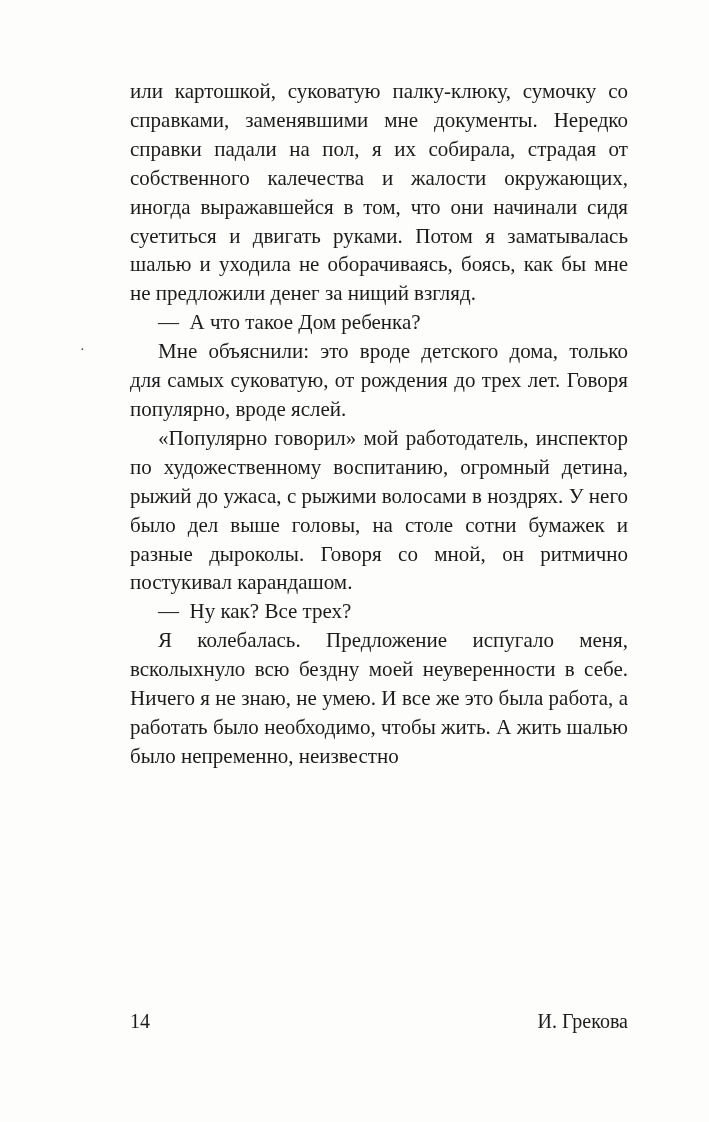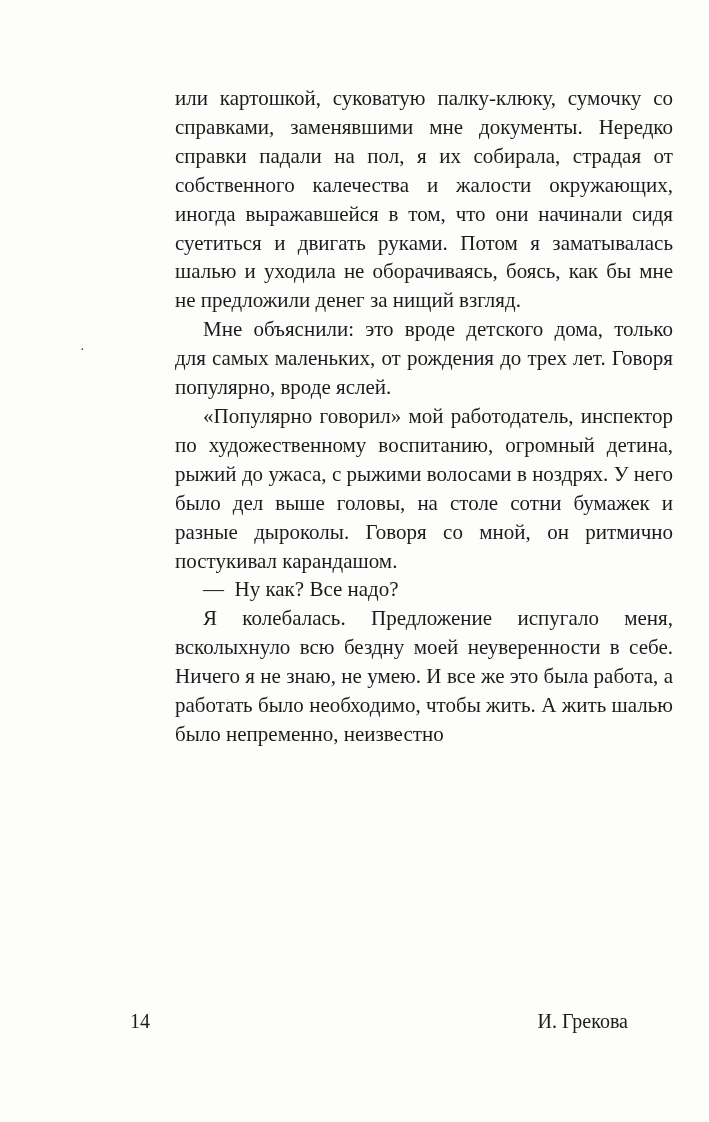--- a/index.html
+++ b/index.html
@@ -11,23 +11,22 @@
     height: 1122px;
     background: #fdfdfc;
     font-family: "Liberation Serif", "DejaVu Serif", serif;
     color: #1b1b1b;
     overflow: hidden;
   }
 
   .text-block {
     position: absolute;
     left: 130px;
-    top: 84px;
+    top: 77px;
     width: 498px;
-    margin-left: 45px;
   }
 
   .para {
     font-size: 21px;
     line-height: 28.9px;
     text-align: justify;
     hyphens: manual;
     -webkit-hyphens: manual;
   }
 
@@ -58,23 +57,24 @@
 </style>
 </head>
 <body>
 
 <div class="page">
 
   <span class="stray-dot">·</span>
 
   <div class="text-block">
     <p class="para">или картошкой, суковатую палку-клюку, сумоч­ку со справками, заменявшими мне документы. Нередко справки падали на пол, я их собирала, страдая от собственного калечества и жалости окружающих, иногда выражавшейся в том, что они начинали сидя суетиться и двигать руками. Потом я заматывалась шалью и уходила не обо­рачиваясь, боясь, как бы мне не предложили де­нег за нищий взгляд.</p>
-    <p class="para indent">Мне объяснили: это вроде детского дома, только для самых маленьких, от рождения до трех лет. Говоря популярно, вроде яслей.</p>
+    <p class="para indent">— А что такое Дом ребенка?</p>
+    <p class="para indent">Мне объяснили: это вроде детского дома, только для самых суковатую, от рождения до трех лет. Говоря популярно, вроде яслей.</p>
     <p class="para indent">«Популярно говорил» мой работодатель, ин­спектор по художественному воспитанию, огромный детина, рыжий до ужаса, с рыжими волосами в ноздрях. У него было дел выше го­ловы, на столе сотни бумажек и разные дыроко­лы. Говоря со мной, он ритмично постукивал карандашом.</p>
-    <p class="para indent">— Ну как? Все надо?</p>
+    <p class="para indent">— Ну как? Все трех?</p>
     <p class="para indent">Я колебалась. Предложение испугало меня, всколыхнуло всю бездну моей неуверенности в себе. Ничего я не знаю, не умею. И все же это была работа, а работать было необходимо, чтобы жить. А жить шалью было непременно, неизвестно</p>
   </div>
 
   <div class="footer">
     <span>14</span>
     <span class="author">И. Грекова</span>
   </div>
 
 </div>
 

